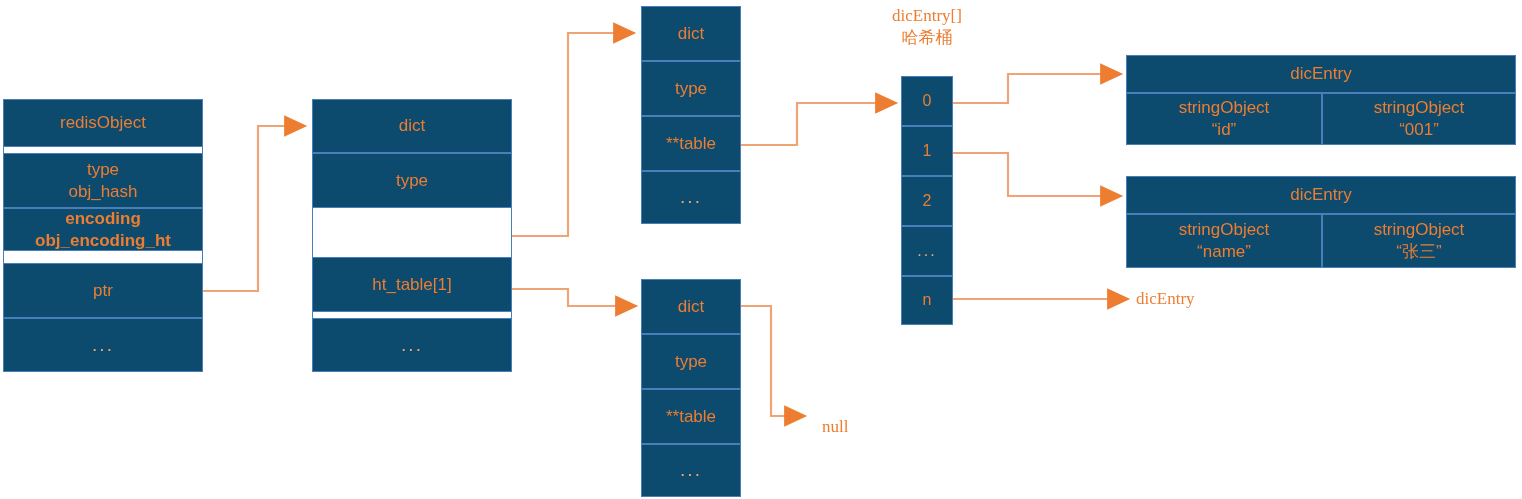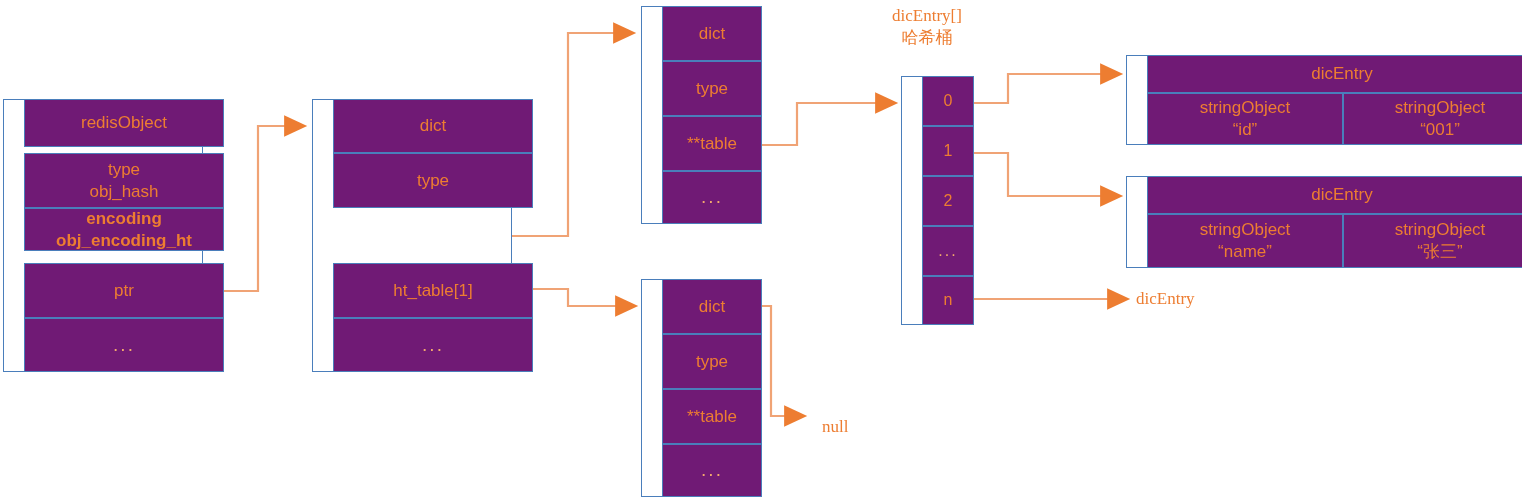--- a/index.html
+++ b/index.html
@@ -14,30 +14,29 @@
   .box{
     position:absolute;
     box-sizing:border-box;
     border:1.6px solid #4A7EBB;
     background:#ffffff;
   }
   .cell{
     position:absolute;
     box-sizing:border-box;
     border:1.6px solid #4A7EBB;
-    background:#701a75;
+    background:#0c4a6e;
     display:flex;
     align-items:center;
     justify-content:center;
     text-align:center;
     color:#ED7D31;
     font-size:17px;
     line-height:1.28;
     white-space:pre-line;
-    margin-left:21px;
   }
   .cell.small{font-size:16px;}
   .dots{color:#F3A96C;letter-spacing:2px;font-size:19px;}
   
   .label{
     position:absolute;
     color:#ED7D31;
     font-size:17px;
     line-height:1.3;
     text-align:center;
@@ -87,21 +86,21 @@
   <div class="cell" style="left:3px;top:153px;width:200px;height:55px;">type
 obj_hash</div>
   <div class="cell" style="left:3px;top:208px;width:200px;height:43px;font-weight:bold;">encoding
 obj_encoding_ht</div>
   <div class="cell" style="left:3px;top:263px;width:200px;height:55px;">ptr</div>
   <div class="cell dots" style="left:3px;top:318px;width:200px;height:54px;">...</div>
 
   <div class="box" style="left:312px;top:99px;width:200px;height:273px;"></div>
   <div class="cell" style="left:312px;top:99px;width:200px;height:54px;">dict</div>
   <div class="cell" style="left:312px;top:153px;width:200px;height:55px;">type</div>
-  <div class="cell" style="left:312px;top:263px;width:200px;height:55px;">ht_table[1]</div>
+  <div class="cell" style="left:312px;top:257px;width:200px;height:55px;">ht_table[1]</div>
   <div class="cell dots" style="left:312px;top:318px;width:200px;height:54px;">...</div>
 
   <div class="box" style="left:641px;top:6px;width:100px;height:218px;"></div>
   <div class="cell" style="left:641px;top:6px;width:100px;height:55px;">dict</div>
   <div class="cell" style="left:641px;top:61px;width:100px;height:55px;">type</div>
   <div class="cell" style="left:641px;top:116px;width:100px;height:55px;">**table</div>
   <div class="cell dots" style="left:641px;top:171px;width:100px;height:53px;">...</div>
 
   <div class="box" style="left:641px;top:279px;width:100px;height:218px;"></div>
   <div class="cell" style="left:641px;top:279px;width:100px;height:55px;">dict</div>

